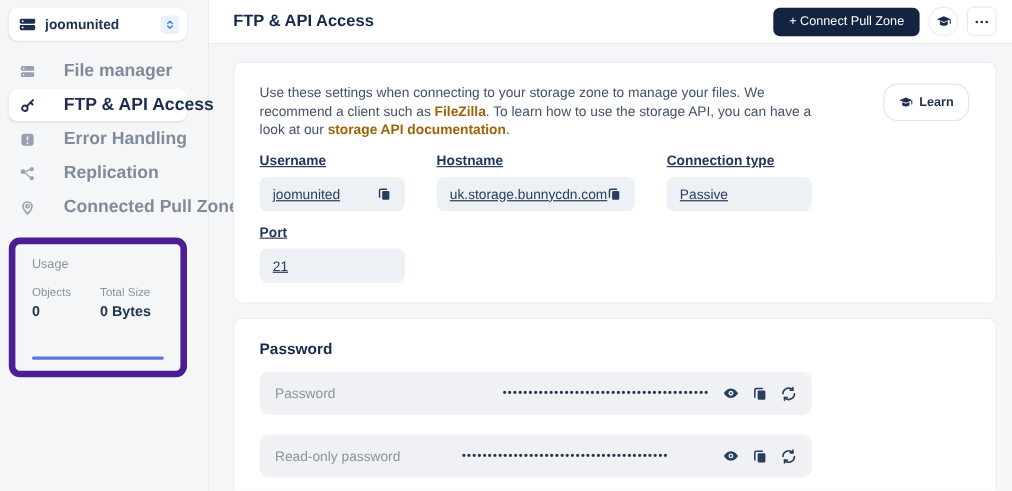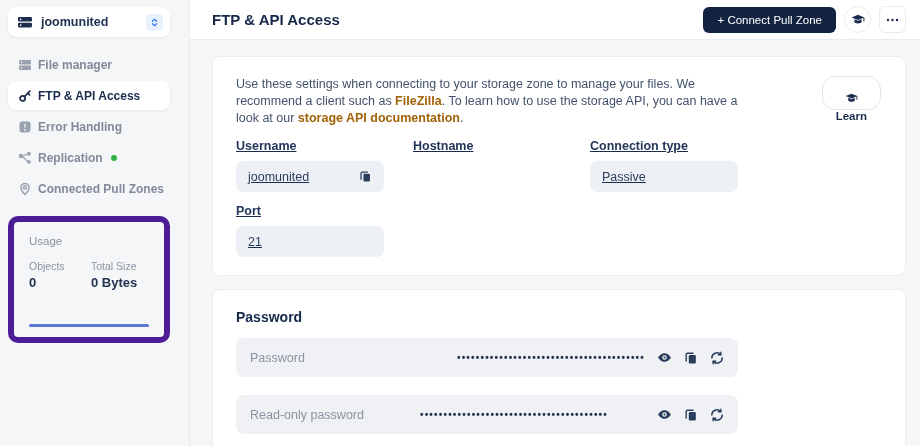--- a/index.html
+++ b/index.html
@@ -42,26 +42,26 @@
   .zone-chevron {
     width: 17px; height: 17px;
     background: #e9f1fd;
     border-radius: 4px;
     display: flex; align-items: center; justify-content: center;
     color: #3b82f6;
   }
   .nav-item {
     display: flex;
     align-items: center;
-    gap: 6px;
+    gap: 26px;
     height: 29px;
     padding: 0 10px;
     border-radius: 8px;
     color: #818a99;
-    font-size: 12px;
+    font-size: 16px;
     font-weight: 600;
     margin-bottom: 2px;
     cursor: pointer;
     white-space: nowrap;
   }
   .nav-item .nav-icon { display: flex; color: #98a1ae; }
   .nav-item.active {
     background: #fff;
     color: #1b2c4e;
     box-shadow: 0 1px 2px rgba(16,24,40,.08);
@@ -151,21 +151,20 @@
     border: 1px solid #e2e6ea;
     border-radius: 13px;
     background: #fff;
     padding: 16px 13px;
     display: flex; align-items: center; gap: 6px;
     color: #1d2f4f;
     font-family: inherit;
     font-size: 11.5px;
     font-weight: 600;
     cursor: pointer;
-    flex-direction: column;
   }
   .fields-grid {
     width: 502px;
     display: grid;
     grid-template-columns: 1fr 1fr 1fr;
     column-gap: 29px;
     text-decoration: underline;
   }
   .field-label { font-size: 12.5px; font-weight: 600; color: #22365a; margin: 12px 0 8px; }
   .field-input {
@@ -356,20 +355,29 @@
               <span class="copy-icon">
                 <svg width="13" height="13" viewBox="0 0 14 14" fill="none" stroke="currentColor" stroke-width="1.4">
                   <rect x="4.8" y="4" width="7" height="8.5" rx="1.2" fill="currentColor" stroke="none"></rect>
                   <path d="M9.5 2.2H3.6c-.8 0-1.4.6-1.4 1.4v7"></path>
                 </svg>
               </span>
             </div>
           </div>
           <div class="field">
             <div class="field-label">Hostname</div>
+            <div class="field-input">
+              <span>uk.storage.bunnycdn.com</span>
+              <span class="copy-icon">
+                <svg width="13" height="13" viewBox="0 0 14 14" fill="none" stroke="currentColor" stroke-width="1.4">
+                  <rect x="4.8" y="4" width="7" height="8.5" rx="1.2" fill="currentColor" stroke="none"></rect>
+                  <path d="M9.5 2.2H3.6c-.8 0-1.4.6-1.4 1.4v7"></path>
+                </svg>
+              </span>
+            </div>
           </div>
           <div class="field">
             <div class="field-label">Connection type</div>
             <div class="field-input">
               <span>Passive</span>
             </div>
           </div>
           <div class="field">
             <div class="field-label">Port</div>
             <div class="field-input">

